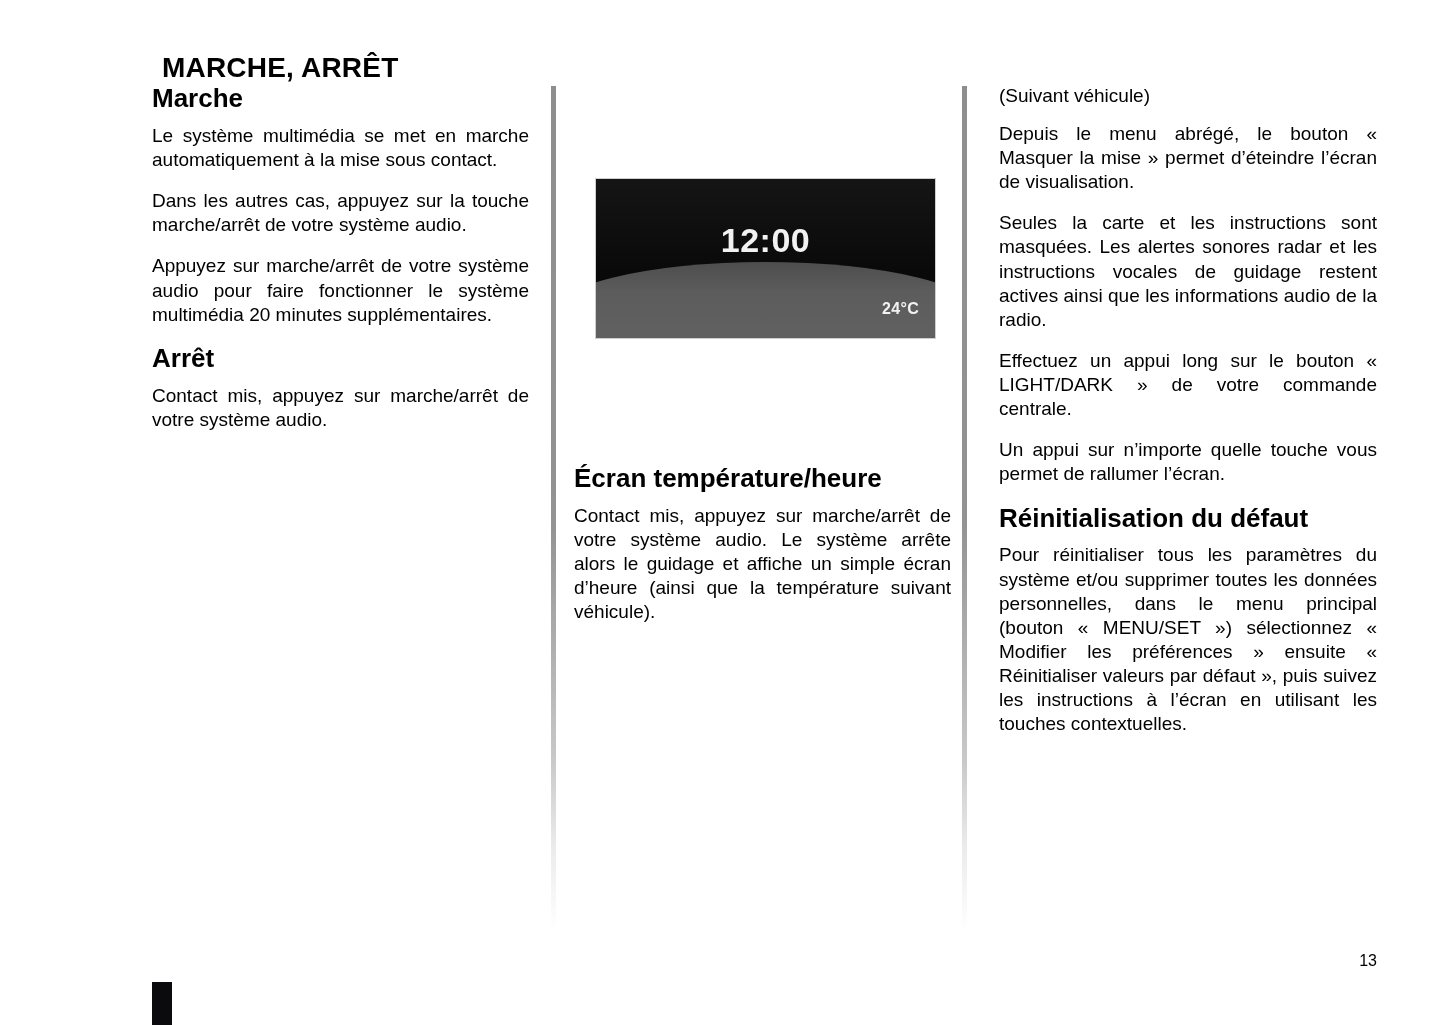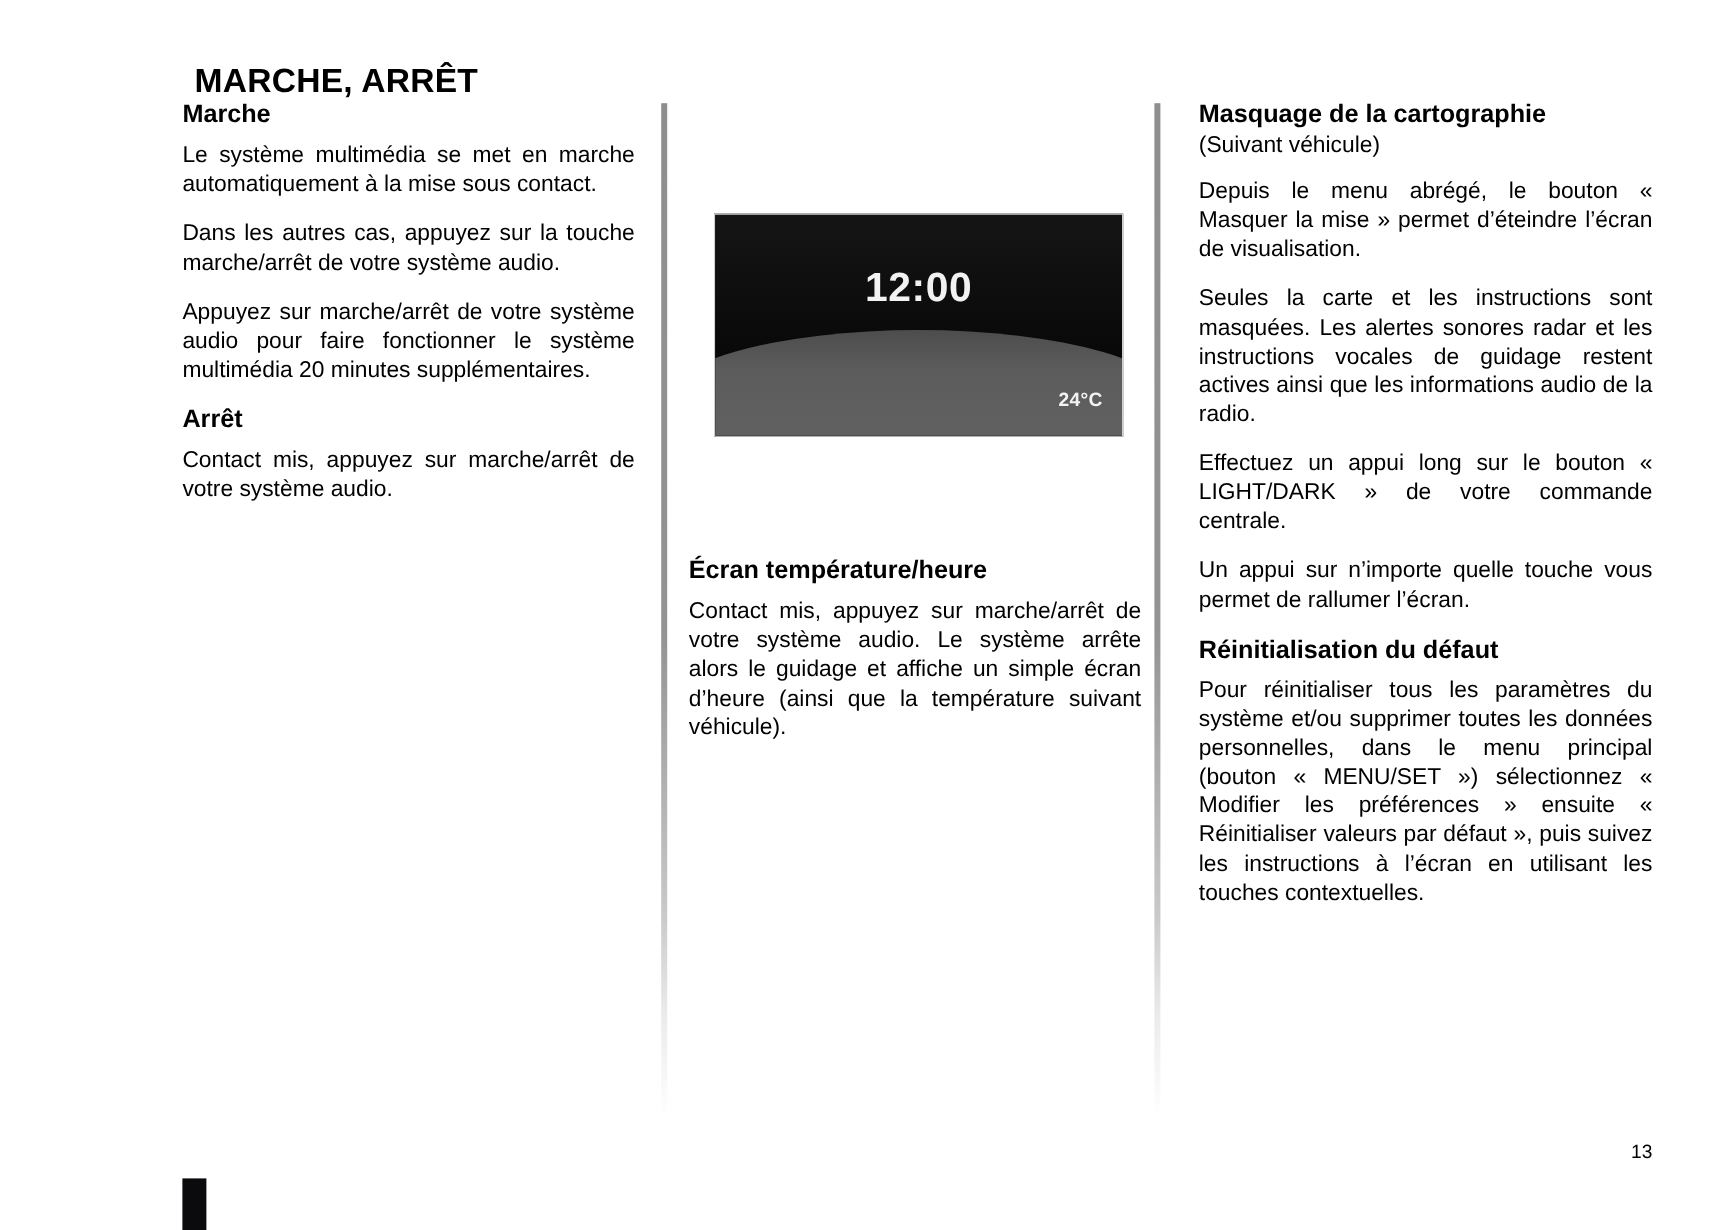--- a/index.html
+++ b/index.html
@@ -30,21 +30,21 @@
   
   .col {
     position: absolute;
     top: 84px;
   }
   .col-left   { left: 152px;  width: 377px; }
   .col-mid    { left: 574px;  width: 377px; }
   .col-right  { left: 999px;  width: 378px; }
 
   h2.sec-head {
-    font-size: 21px;
+    font-size: 26px;
     font-weight: bold;
     margin: 0 0 10px 0;
     line-height: 1.15;
   }
   h2.sec-head.tight { margin-bottom: 2px; }
 
   .subnote {
     font-size: 19px;
     line-height: 1.26;
     margin: 0 0 14px 0;
@@ -77,21 +77,21 @@
   }
   .divider.d1 { left: 551px; }
   .divider.d2 { left: 962px; }
 
   
   .display {
     position: absolute;
     left: 595px;
     top: 178px;
     width: 341px;
-    height: 186px;
+    height: 161px;
     background: #000000;
     overflow: hidden;
     border: 1px solid #cfcfcf;
     box-sizing: border-box;
   }
   .display .sky {
     position: absolute;
     inset: 0;
     background: linear-gradient(to bottom, #151515 0%, #090909 60%, #050505 100%);
   }
@@ -170,21 +170,20 @@
   <div class="time">12:00</div>
   <div class="temp">24°C</div>
 </div>
 
 <div class="col col-mid" style="top:464px;">
   <h2 class="sec-head">Écran température/heure</h2>
   <p class="body">Contact mis, appuyez sur marche/arrêt de votre système audio. Le système arrête alors le guidage et affiche un simple écran d’heure (ainsi que la température suivant véhicule).</p>
 </div>
 
 <div class="col col-right">
-  <h2 class="sec-head tight">Masquage de la cartographie</h2>
   <div class="subnote">(Suivant véhicule)</div>
   <p class="body">Depuis le menu abrégé, le bouton « Masquer la mise » permet d’éteindre l’écran de visualisation.</p>
   <p class="body">Seules la carte et les instructions sont masquées. Les alertes sonores radar et les instructions vocales de guidage restent actives ainsi que les informations audio de la radio.</p>
   <p class="body">Effectuez un appui long sur le bouton « LIGHT/DARK » de votre commande centrale.</p>
   <p class="body">Un appui sur n’importe quelle touche vous permet de rallumer l’écran.</p>
 
   <h2 class="sec-head gap-before">Réinitialisation du défaut</h2>
   <p class="body">Pour réinitialiser tous les paramètres du système et/ou supprimer toutes les données personnelles, dans le menu principal (bouton « MENU/SET ») sélectionnez « Modifier les préférences » ensuite « Réinitialiser valeurs par défaut », puis suivez les instructions à l’écran en utilisant les touches contextuelles.</p>
 </div>
 

